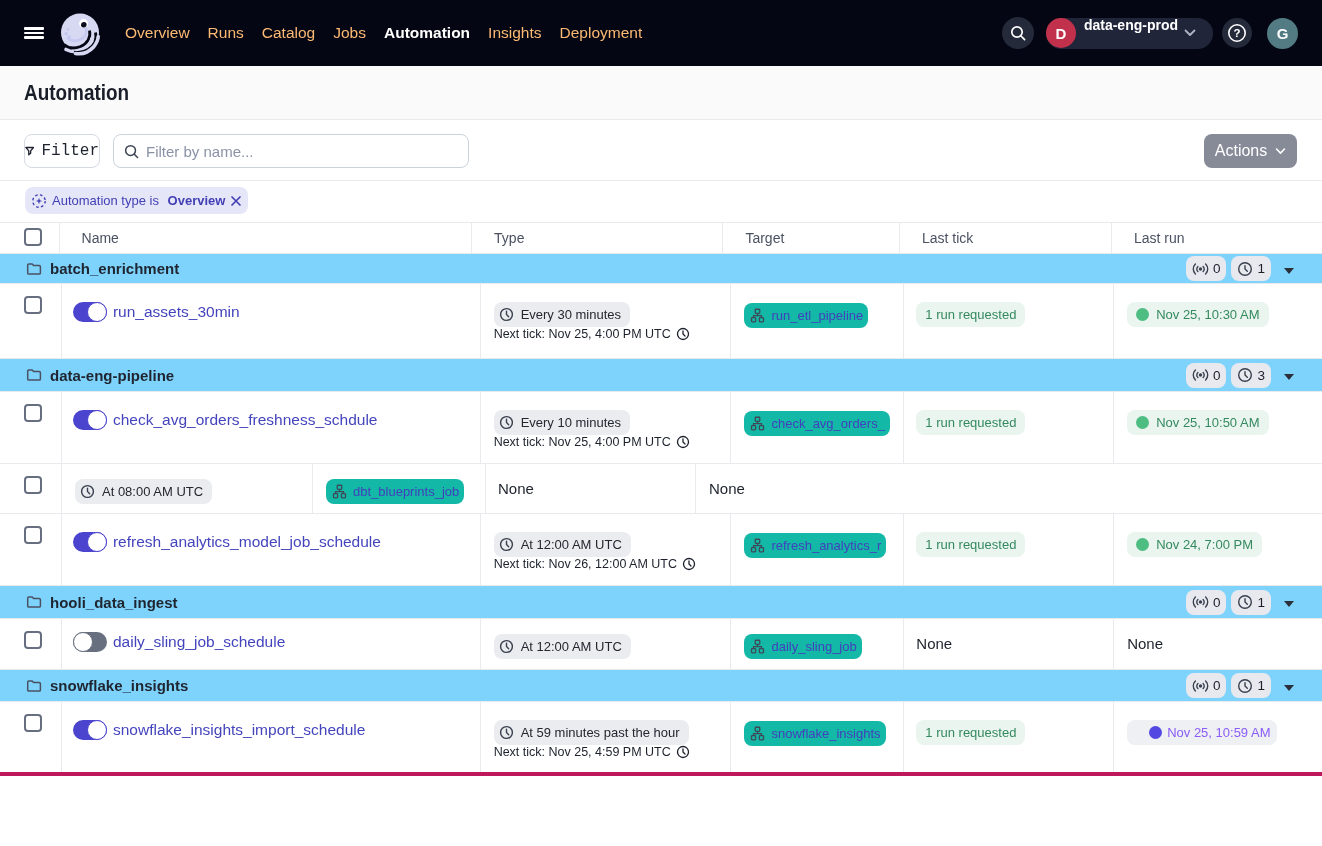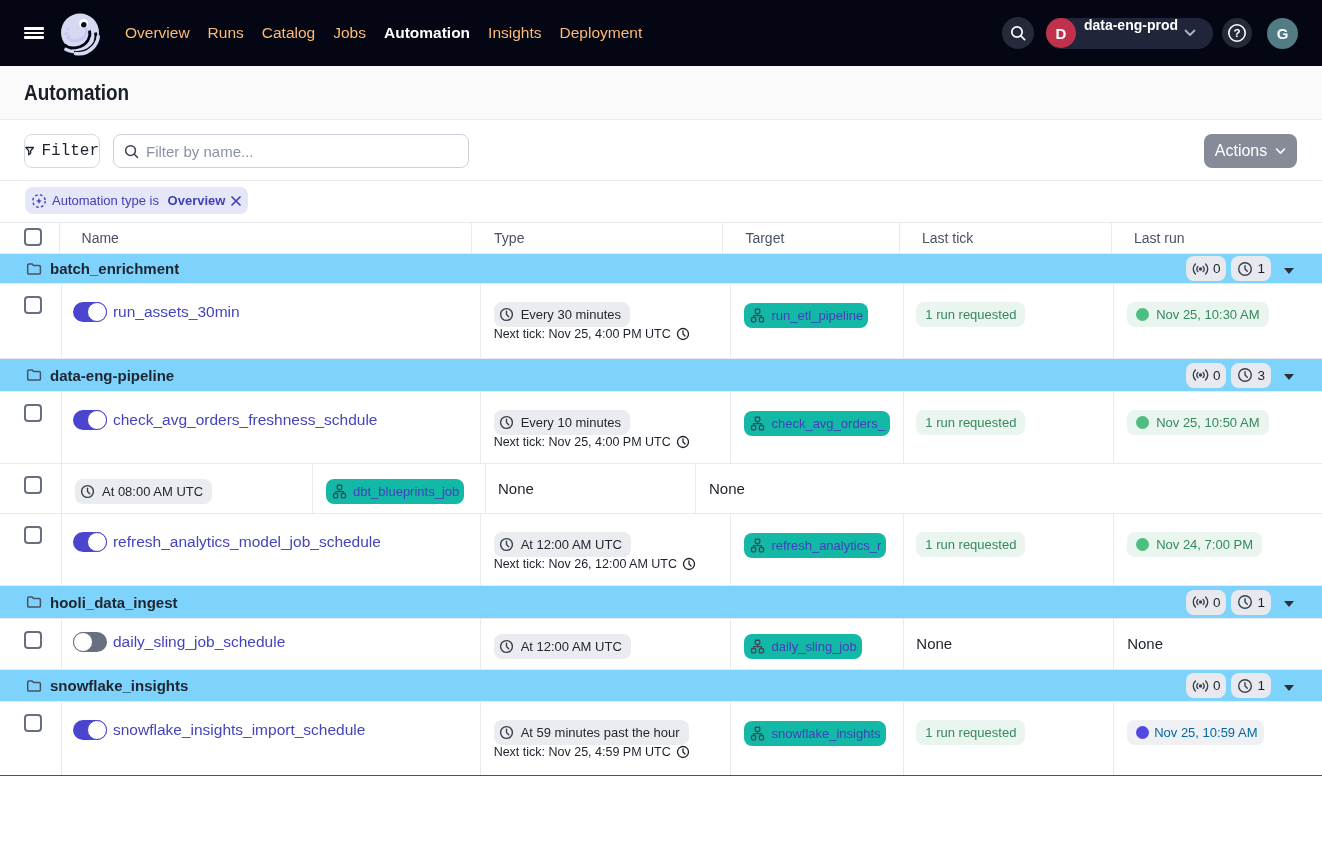--- a/index.html
+++ b/index.html
@@ -58,21 +58,21 @@
 .tgl.on { background:#4b44ce; }
 .tgl.off { background:#68707f; }
 .tgl .knob { position:absolute; top:0; width:20px; height:20px; border-radius:50%; background:#fff; }
 .tgl.on .knob { right:0; border:1.5px solid #4b44ce; }
 .tgl.off .knob { left:0; border:1.5px solid #68707f; }
 .nlink { font-size:15.5px; color:#4444bd; margin-left:6px; line-height:20px; }
 .pill { height:25px; border-radius:8px; display:flex; align-items:center; gap:7px; padding:0 9px; font-size:13px; width:max-content; }
 .pill.gray { background:#ebecf0; color:#23272f; padding-left:5px; }
 .pill.lav  { background:#14b8a6; color:#4240bd; padding:0 5px 0 6px; gap:6px; }
 .pill.green{ background:#e9f5ee; color:#35895f; }
-.pill.lgray{ background:#eef0f4; color:#0369a1; padding:0 6px 0 9px; gap:5px; }
+.pill.lgray{ background:#eef0f4; color:#8b5cf6; padding:0 6px 0 22px; gap:5px; }
 .dot { width:13px; height:13px; border-radius:50%; flex:none; }
 .nexttick { font-size:12.5px; color:#1c212c; display:flex; align-items:center; gap:5px; }
 .none { font-size:15px; color:#1c212c; }
 
 .pt18 { padding-top:18px; } .pt14 { padding-top:13px; }
 .cpad2 { padding-left:13px; }
 </style></head>
 <body>
 <div class="nav">
   <div class="burger">
@@ -399,21 +399,21 @@
       <span class="badge"><svg width="16" height="16" viewBox="0 0 16 16">
             <circle cx="8" cy="8" r="6.3" fill="none" stroke="#39404e" stroke-width="1.4"></circle>
             <path d="M8 4.6V8l2.3 2.3" fill="none" stroke="#39404e" stroke-width="1.4" stroke-linecap="round"></path>
           </svg>1</span>
       <span class="caret"><svg width="10" height="6" viewBox="0 0 10 6">
             <path d="M0 0h10L5 6z" fill="#2a2f3a"></path>
           </svg></span>
     </span>
   </div>
 
-  <div class="row r2l" style="height:74px; border-bottom:1px solid #be185d;">
+  <div class="row r2l" style="height:74px; border-bottom:4px solid #be185d;">
     <div class="c c0">
         <div class="cb"></div>
       </div>
     <div class="c c1 namecell pt18">
         <span class="tgl on">
           <span class="knob"></span>
         </span>
         <span class="nlink">snowflake_insights_import_schedule</span>
       </div>
     <div class="c c2 cpad2 pt18">

